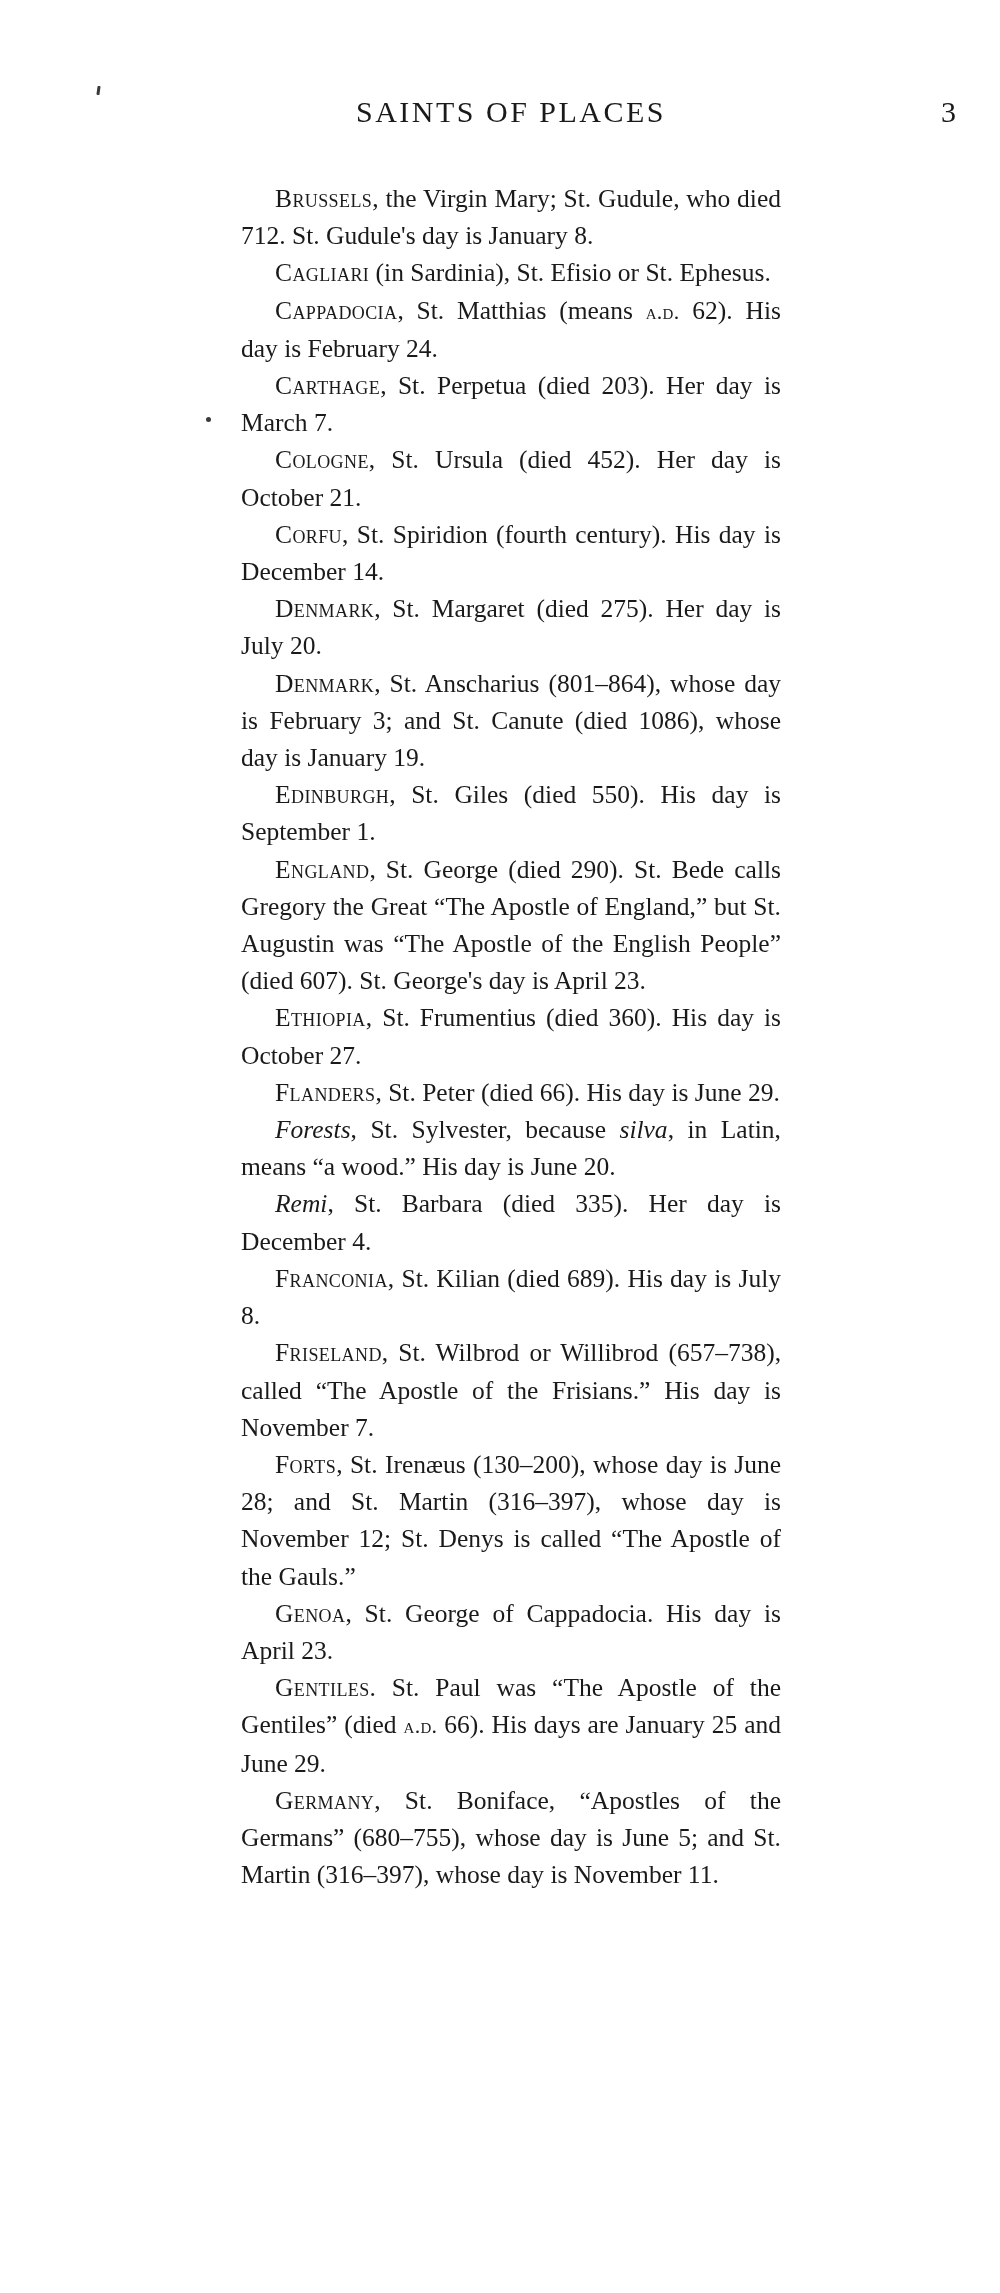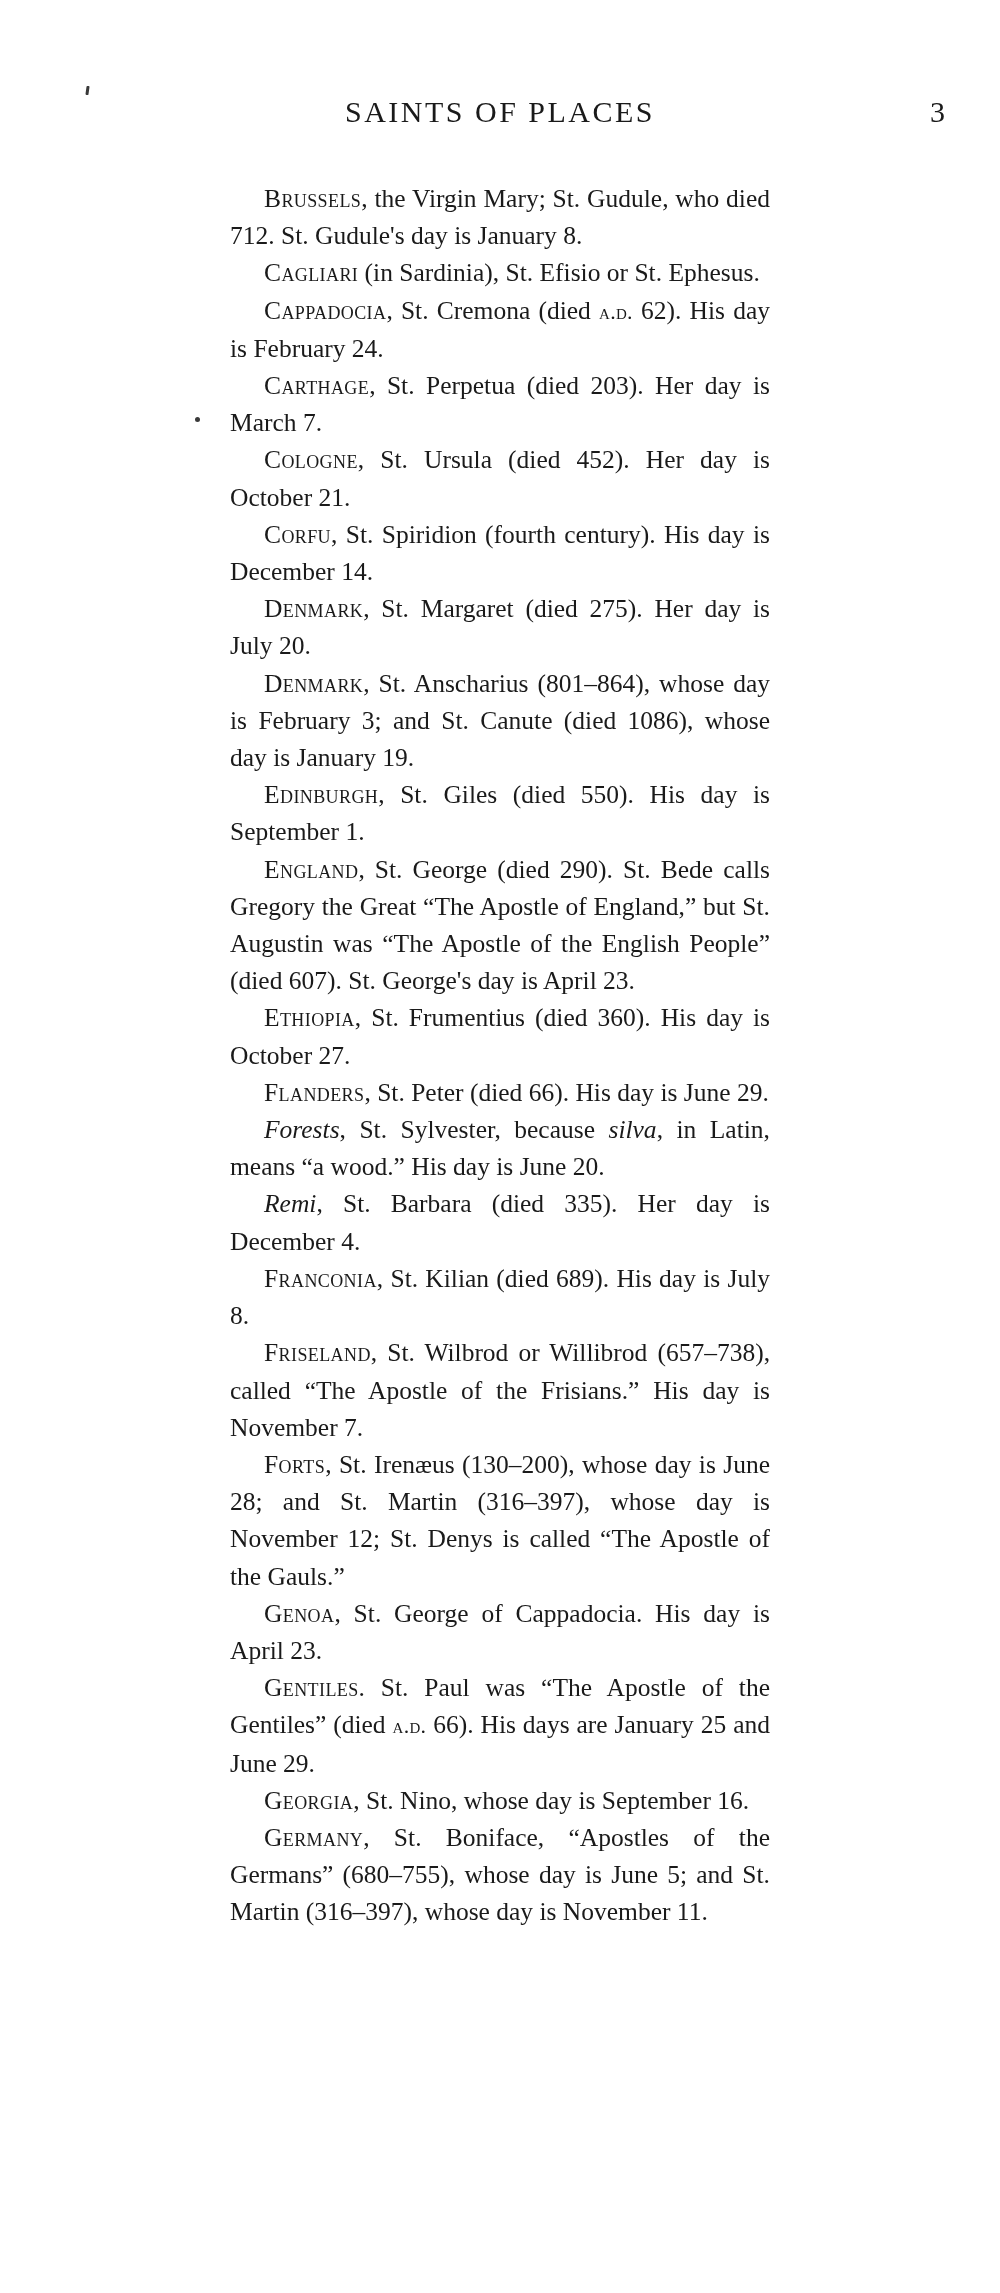--- a/index.html
+++ b/index.html
@@ -10,21 +10,21 @@
   body {
     width: 1000px;
     height: 2293px;
     position: relative;
     font-family: "Liberation Serif", serif;
     color: #1a1a1a;
     overflow: hidden;
   }
   .page {
     position: absolute;
-    left: 0;
+    left: 11px;
     top: 0;
     width: 968px;
     height: 2293px;
     background: #ffffff;
   }
   .running-head {
     position: absolute;
     left: 0;
     top: 95px;
     width: 1000px;
@@ -97,34 +97,33 @@
 
   <div class="speck-1"></div>
   <div class="speck-2"></div>
 
   <div class="running-head">SAINTS OF PLACES</div>
   <div class="folio">3</div>
 
   <div class="textblock" id="body">
       <p class="entry"><span class="sc">Brussels</span><span>, the Virgin Mary; St. Gudule, who died 712.  St. Gudule's day is January 8.</span></p>
       <p class="entry"><span class="sc">Cagliari</span><span> (in Sardinia), St. Efisio or St. Ephesus.</span></p>
-      <p class="entry"><span class="sc">Cappadocia</span><span>, St. Cremona (died </span><span class="abbr">a.d.</span><span> 62).  His day is February 24.</span></p>
+      <p class="entry"><span class="sc">Cappadocia</span><span>, St. Matthias (means </span><span class="abbr">a.d.</span><span> 62).  His day is February 24.</span></p>
       <p class="entry"><span class="sc">Carthage</span><span>, St. Perpetua (died 203).  Her day is March 7.</span></p>
       <p class="entry"><span class="sc">Cologne</span><span>, St. Ursula (died 452).  Her day is October 21.</span></p>
       <p class="entry"><span class="sc">Corfu</span><span>, St. Spiridion (fourth century).  His day is December 14.</span></p>
       <p class="entry"><span class="sc">Denmark</span><span>, St. Margaret (died 275).  Her day is July 20.</span></p>
       <p class="entry"><span class="sc">Denmark</span><span>, St. Anscharius (801–864), whose day is February 3; and St. Canute (died 1086), whose day is January 19.</span></p>
       <p class="entry"><span class="sc">Edinburgh</span><span>, St. Giles (died 550).  His day is September 1.</span></p>
       <p class="entry"><span class="sc">England</span><span>, St. George (died 290).  St. Bede calls Gregory the Great “The Apostle of England,” but St. Augustin was “The Apostle of the English People” (died 607).  St. George's day is April 23.</span></p>
       <p class="entry"><span class="sc">Ethiopia</span><span>, St. Frumentius (died 360).  His day is October 27.</span></p>
       <p class="entry"><span class="sc">Flanders</span><span>, St. Peter (died 66).  His day is June 29.</span></p>
       <p class="entry"><span class="it">Forests</span><span>, St. Sylvester, because </span><span class="it">silva</span><span>, in Latin, means “a wood.”  His day is June 20.</span></p>
       <p class="entry"><span class="it">Remi</span><span>, St. Barbara (died 335).  Her day is December 4.</span></p>
       <p class="entry"><span class="sc">Franconia</span><span>, St. Kilian (died 689).  His day is July 8.</span></p>
       <p class="entry"><span class="sc">Friseland</span><span>, St. Wilbrod or Willibrod (657–738), called “The Apostle of the Frisians.”  His day is November 7.</span></p>
       <p class="entry"><span class="sc">Forts</span><span>, St. Irenæus (130–200), whose day is June 28; and St. Martin (316–397), whose day is November 12; St. Denys is called “The Apostle of the Gauls.”</span></p>
       <p class="entry"><span class="sc">Genoa</span><span>, St. George of Cappadocia.  His day is April 23.</span></p>
       <p class="entry"><span class="sc">Gentiles</span><span>.  St. Paul was “The Apostle of the Gentiles” (died </span><span class="abbr">a.d.</span><span> 66).  His days are January 25 and June 29.</span></p>
-      <p class="entry"><span class="sc">Georgia</span><span>, St. Nino, whose day is September 16.</span></p>
       <p class="entry"><span class="sc">Germany</span><span>, St. Boniface, “Apostles of the Germans” (680–755), whose day is June 5; and St. Martin (316–397), whose day is November 11.</span></p>
     </div>
 
 </div>
 
 </body></html>

